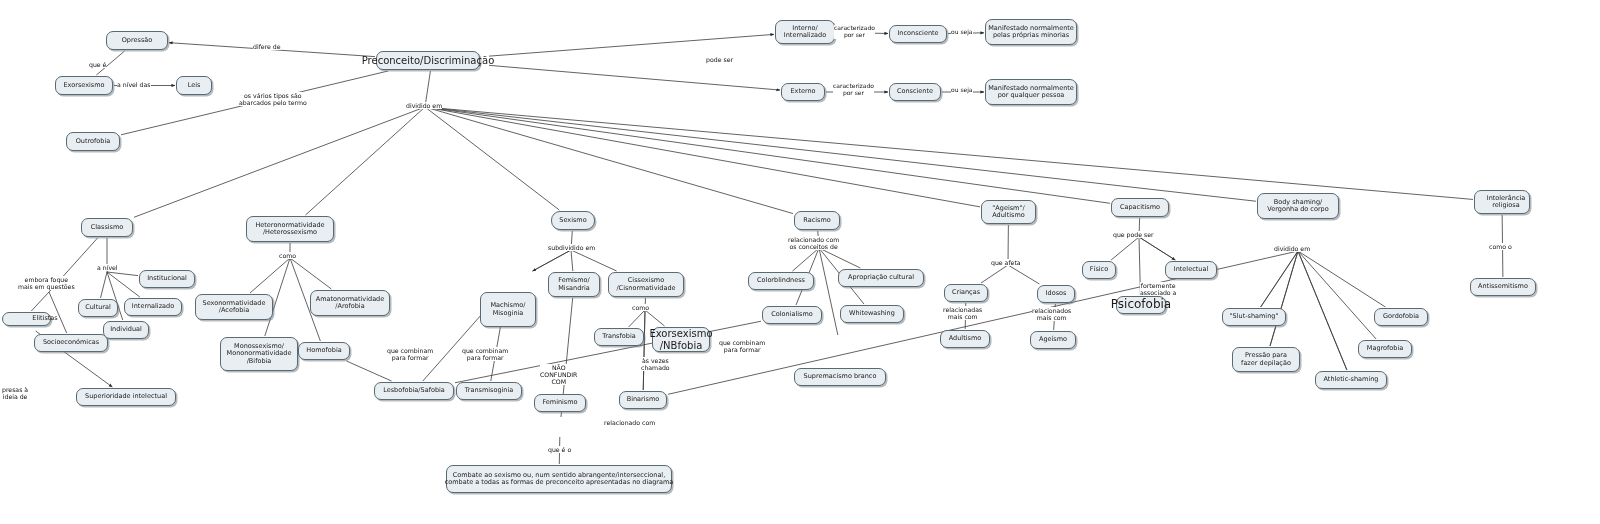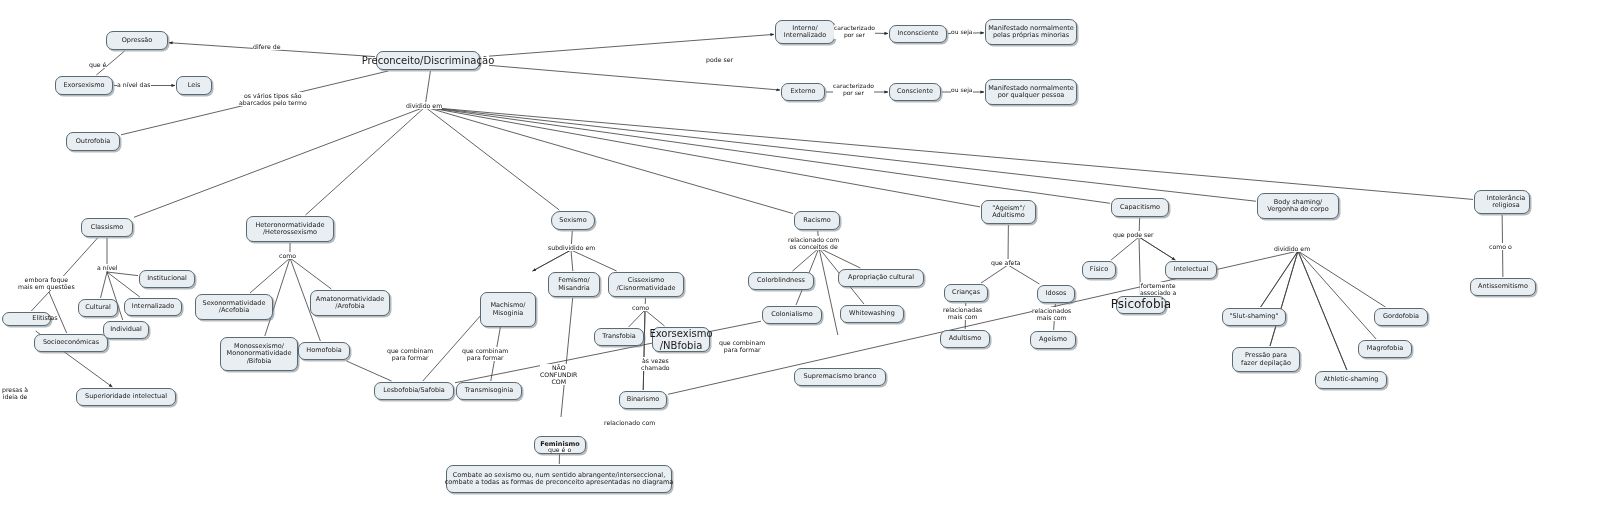--- a/index.html
+++ b/index.html
@@ -151,21 +151,21 @@
 Misoginia</div>
       <div class="node" style="left: 548px; top: 272px; width: 52px; height: 25px; font-size: 6.5px;">Femismo/
 Misandria</div>
       <div class="node" style="left: 608px; top: 272px; width: 76px; height: 25px; font-size: 6.5px;">Cissexismo
 /Cisnormatividade</div>
       <div class="node" style="left: 456px; top: 382px; width: 66px; height: 18px; font-size: 6.5px;">Transmisoginia</div>
       <div class="node" style="left: 594px; top: 328px; width: 50px; height: 18px; font-size: 6.5px;">Transfobia</div>
       <div class="node" style="left: 652px; top: 327px; width: 58px; height: 25px; font-size: 10px;">Exorsexismo
 /NBfobia</div>
       <div class="node" style="left: 619px; top: 391px; width: 48px; height: 18px; font-size: 6.5px;">Binarismo</div>
-      <div class="node" style="left: 534px; top: 436px; width: 52px; height: 18px; font-size: 6.5px; font-weight: bold;">Feminismo</div>
+      <div class="node" style="left: 534px; top: 394px; width: 52px; height: 18px; font-size: 6.5px;">Feminismo</div>
       <div class="node" style="left: 446px; top: 465px; width: 226px; height: 28px; font-size: 6.5px;">Combate ao sexismo ou, num sentido abrangente/interseccional,
 combate a todas as formas de preconceito apresentadas no diagrama</div>
       <div class="node" style="left: 748px; top: 272px; width: 66px; height: 18px; font-size: 6.5px;">Colorblindness</div>
       <div class="node" style="left: 838px; top: 269px; width: 86px; height: 18px; font-size: 6.5px;">Apropriação cultural</div>
       <div class="node" style="left: 762px; top: 306px; width: 60px; height: 18px; font-size: 6.5px;">Colonialismo</div>
       <div class="node" style="left: 840px; top: 305px; width: 64px; height: 18px; font-size: 6.5px;">Whitewashing</div>
       <div class="node" style="left: 794px; top: 336px; width: 92px; height: 18px; font-size: 6.5px; margin-top: 32px;">Supremacismo branco</div>
       <div class="node" style="left: 944px; top: 284px; width: 44px; height: 18px; font-size: 6.5px;">Crianças</div>
       <div class="node" style="left: 940px; top: 330px; width: 50px; height: 18px; font-size: 6.5px;">Adultismo</div>
       <div class="node" style="left: 1037px; top: 285px; width: 38px; height: 18px; font-size: 6.5px;">Idosos</div>

